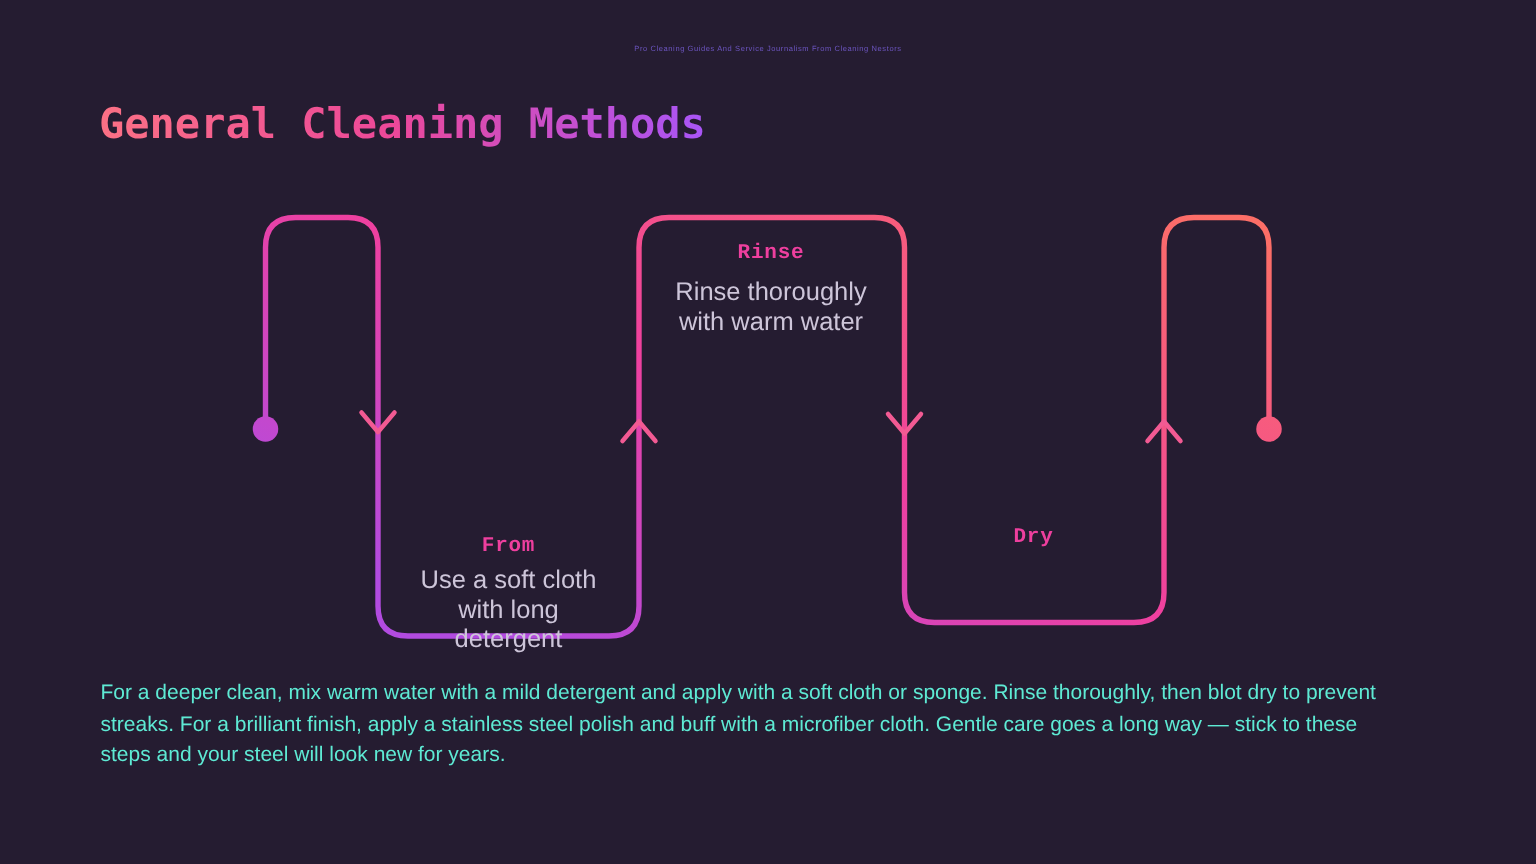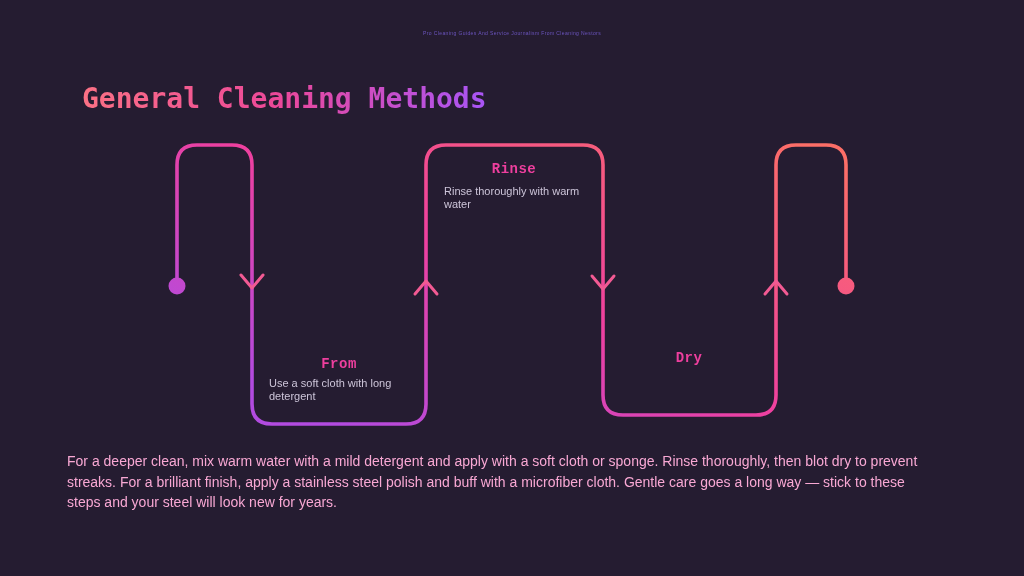--- a/index.html
+++ b/index.html
@@ -14,46 +14,46 @@
     font-size:15px; letter-spacing:2.5px;
     background:linear-gradient(90deg,#7c5ce6 0%,#c84fd6 55%,#f43f6e 100%);
     -webkit-background-clip:text; background-clip:text;
     color:transparent; -webkit-text-fill-color:transparent;
   }
   .tagline {
     position:absolute; top:30px; left:0; right:0; text-align:center;
     font-size:5px; letter-spacing:0.4px; color:#6c55c0;
   }
   .title {
-    position:absolute; left:66px; top:66px; margin:16px; display:inline-block;
+    position:absolute; left:66px; top:66px; margin:0; display:inline-block;
     font-family:"DejaVu Sans Mono", monospace; font-weight:bold; font-size:28px;
     background:linear-gradient(90deg,#fb7185 0%,#ec4899 48%,#a855f7 100%);
     -webkit-background-clip:text; background-clip:text;
     color:transparent; -webkit-text-fill-color:transparent;
     white-space:nowrap;
   }
   .flow-svg { position:absolute; left:0; top:0; }
   .step-name {
     position:absolute; transform:translateX(-50%);
     font-family:Liberation Mono, monospace; font-weight:bold;
     font-size:14px; letter-spacing:0.5px; color:#ee3f9e; white-space:nowrap;
   }
   .step-desc {
     position:absolute; transform:translateX(-50%); width:140px;
-    font-size:11px; line-height:1.16; color:#cdc5d9;
+    text-align:center; font-size:17px; line-height:1.16; color:#cdc5d9;
   }
   .step-rinse-name { left:514px; top:161px; }
   .step-rinse-desc { left:514px; top:185px; }
   .step-wipe-name  { left:339px; top:356px; }
   .step-wipe-desc  { left:339px; top:377px; }
   .step-dry-name   { left:689px; top:350px; }
   .step-dry-desc   { left:689px; top:373px; }
   .footer-text {
     position:absolute; left:67px; top:451px; width:872px; margin:0;
-    font-size:14px; line-height:20.5px; color:#f9a8d4;
+    font-size:14px; line-height:20.5px; color:#5eead4;
   }
 </style>
 </head>
 <body>
 
 <div class="stage">
 
   <div class="tagline">Pro Cleaning Guides And Service Journalism From Cleaning Nestors</div>
 
   <h1 class="title">General Cleaning Methods</h1>

